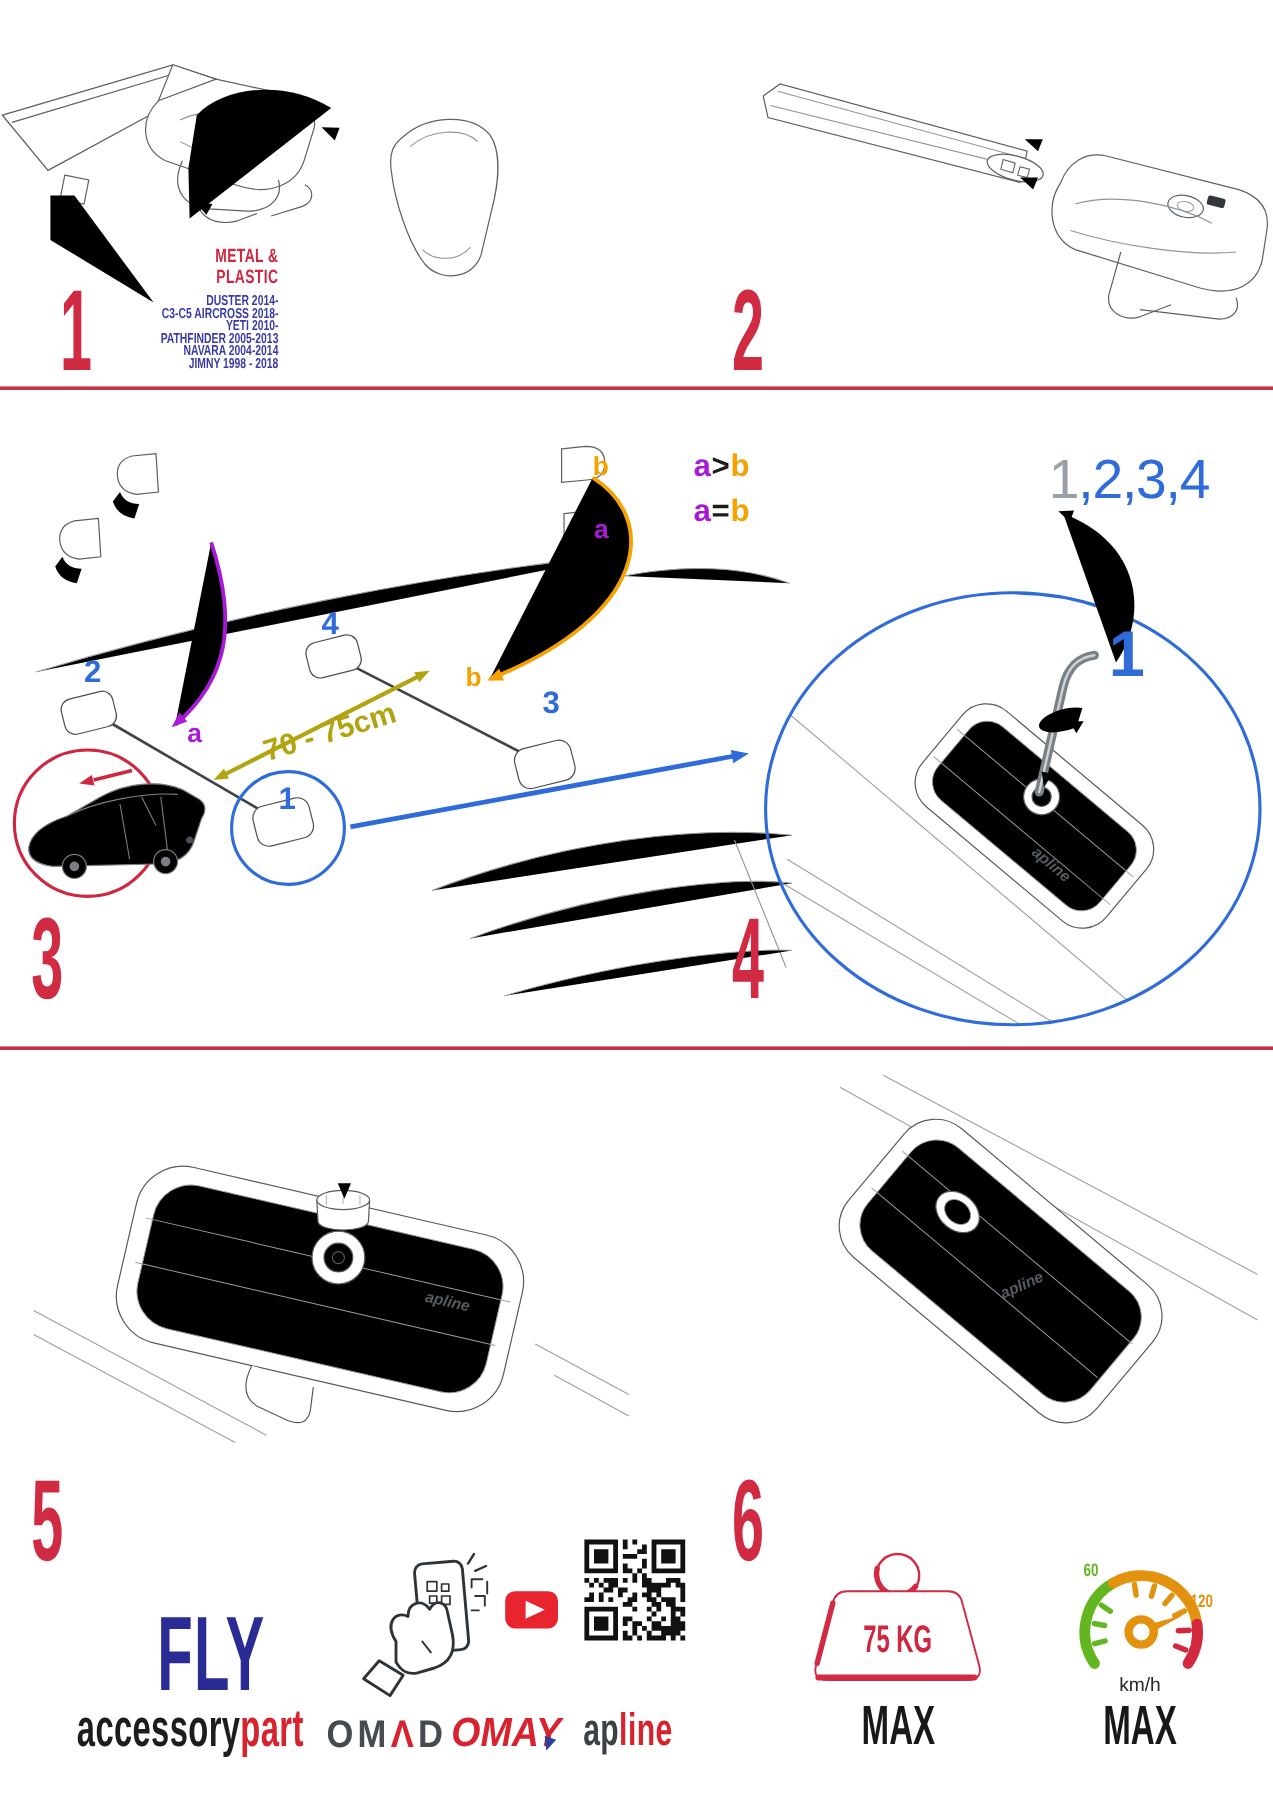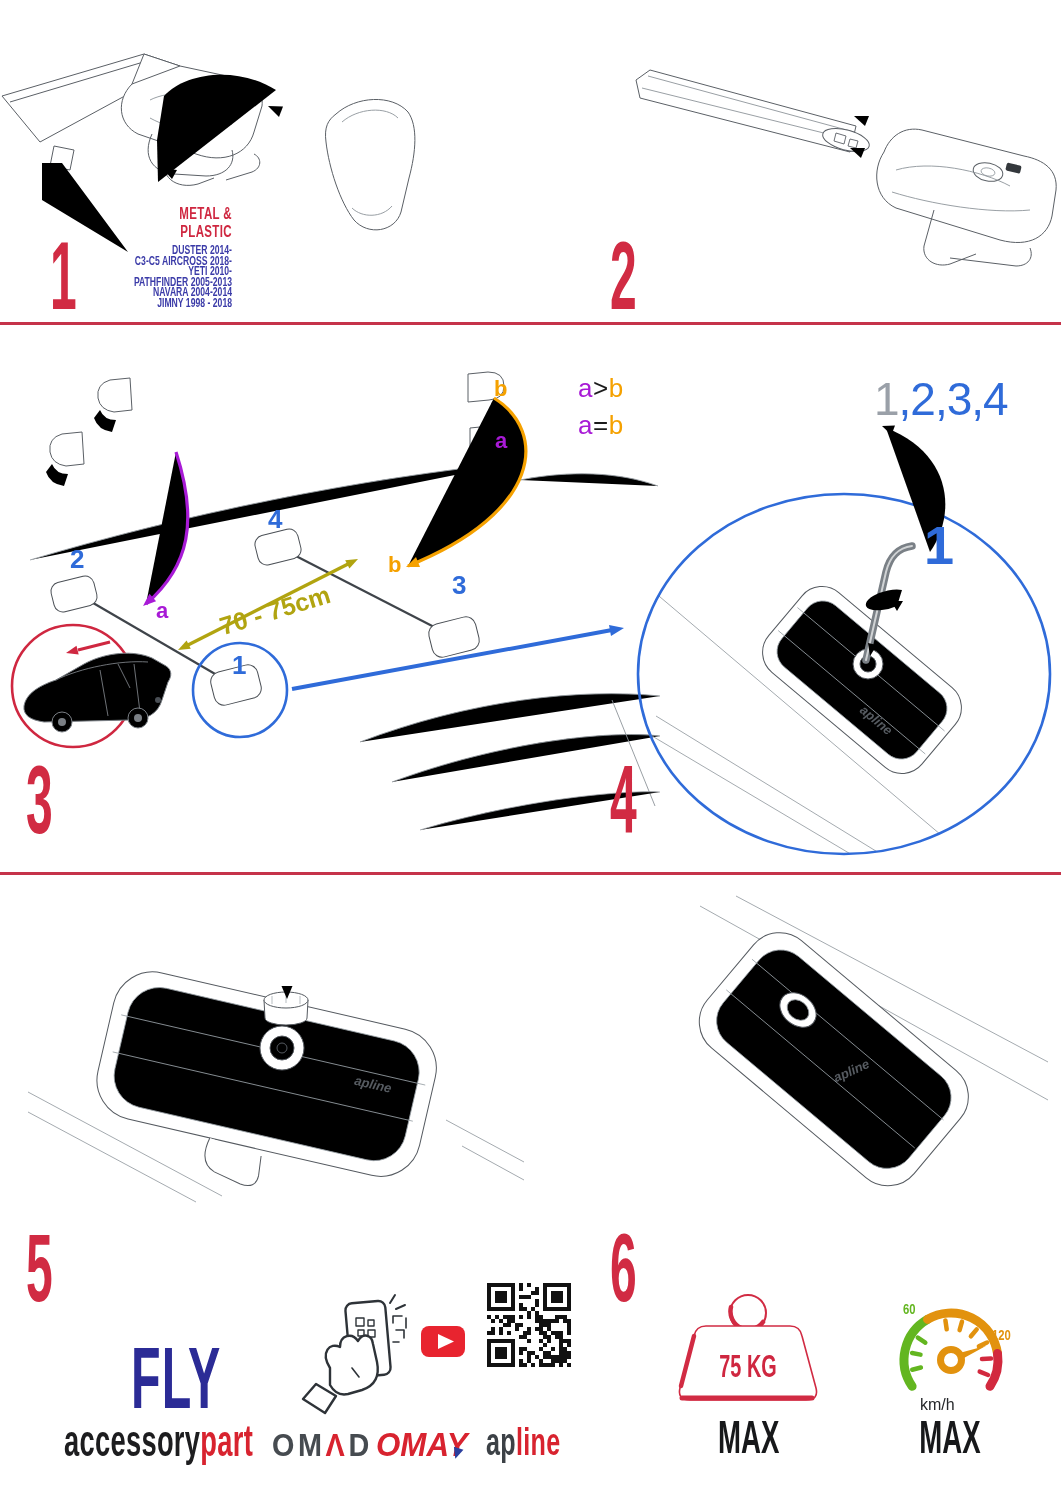--- a/index.html
+++ b/index.html
@@ -6,21 +6,21 @@
   #page{position:relative;width:1061px;height:1500px;background:#fff;overflow:hidden;
         font-family:"Liberation Sans","DejaVu Sans",sans-serif;color:#1b1b1b}
   .abs{position:absolute}
   .stepnum{font-weight:bold;font-size:96px;line-height:72px;color:#d12b43;
            transform:scaleX(.5);transform-origin:left top;letter-spacing:-2px}
   .divider{position:absolute;left:0;width:1061px;height:3px;background:#c5334a}
   .blue{color:#2f6bd9}.purple{color:#a81ad6}.orange{color:#f5a100}
   .gray{color:#9aa0a8}
   .poslbl{font-weight:bold;font-size:26px;line-height:26px}
   .ablbl{font-weight:bold;font-size:22px;line-height:22px}
-  .legend{font-weight:normal;font-size:26px;line-height:37px;letter-spacing:.5px}
+  .legend{font-weight:bold;font-size:26px;line-height:37px;letter-spacing:.5px}
   .seq{font-weight:normal;font-size:46px;line-height:46px;letter-spacing:-1px}
   .dist{font-weight:bold;font-size:25px;color:#b1a410;transform:rotate(-17deg);transform-origin:center}
   svg text{font-family:"Liberation Sans","DejaVu Sans",sans-serif}
 </style>
 </head>
 <body>
 
 <div id="page">
 
   <svg class="abs" style="left:0;top:0" width="1061" height="1500" viewBox="0 0 1061 1500">
@@ -334,21 +334,21 @@
 
   <div class="abs seq" style="left:874px;top:376px">
     <span class="gray">1</span><span class="blue">,2,3,4</span>
   </div>
   <span class="abs blue" style="left:924px;top:518px;font-weight:bold;font-size:54px;line-height:54px">1</span>
 
   <div class="abs" style="left:698px;top:1348px;width:100px;text-align:center;font-weight:bold;font-size:32px;color:#cf2740;transform:scaleX(.62)">75 KG</div>
   <div class="abs" style="left:698px;top:1410px;width:100px;text-align:center;font-weight:bold;font-size:46px;color:#17181a;transform:scaleX(.6)">MAX</div>
   <span class="abs" style="left:903px;top:1300px;font-weight:bold;font-size:15px;color:#63b620;transform:scaleX(.75);transform-origin:left top">60</span>
   <span class="abs" style="left:992px;top:1326px;font-weight:bold;font-size:15px;color:#e2920e;transform:scaleX(.75);transform-origin:left top">120</span>
-  <div class="abs" style="left:920px;top:1396px;width:60px;font-size:16px;color:#26282b">km/h</div>
+  <div class="abs" style="left:920px;top:1396px;width:60px;text-align:center;font-size:16px;color:#26282b">km/h</div>
   <div class="abs" style="left:898px;top:1410px;width:104px;text-align:center;font-weight:bold;font-size:46px;color:#17181a;transform:scaleX(.6)">MAX</div>
 
   <div class="abs" style="left:104px;top:1336px;width:120px;text-align:center;font-weight:bold;font-size:88px;line-height:84px;color:#2b2b96;letter-spacing:2px;transform:scaleX(.55);transform-origin:center top">FLY</div>
   <div class="abs" style="left:64px;top:1421px;font-weight:bold;font-size:44px;line-height:40px;letter-spacing:.5px;transform:scaleX(.62);transform-origin:0 0;white-space:nowrap">
     <span style="color:#1d1d1f">accessory</span><span style="color:#d8232f">part</span>
   </div>
   <div class="abs" style="left:272px;top:1429px;font-weight:bold;font-size:32px;line-height:32px;letter-spacing:4px;color:#464b50;transform:scaleX(.9);transform-origin:0 0;white-space:nowrap">
     <span>OM</span><span style="color:#d8232f">Λ</span><span>D</span>
   </div>
   <div class="abs" style="left:376px;top:1427px;font-weight:bold;font-style:italic;font-size:34px;line-height:34px;color:#d8232f;transform:scaleX(.92);transform-origin:0 0">OMAY</div>

